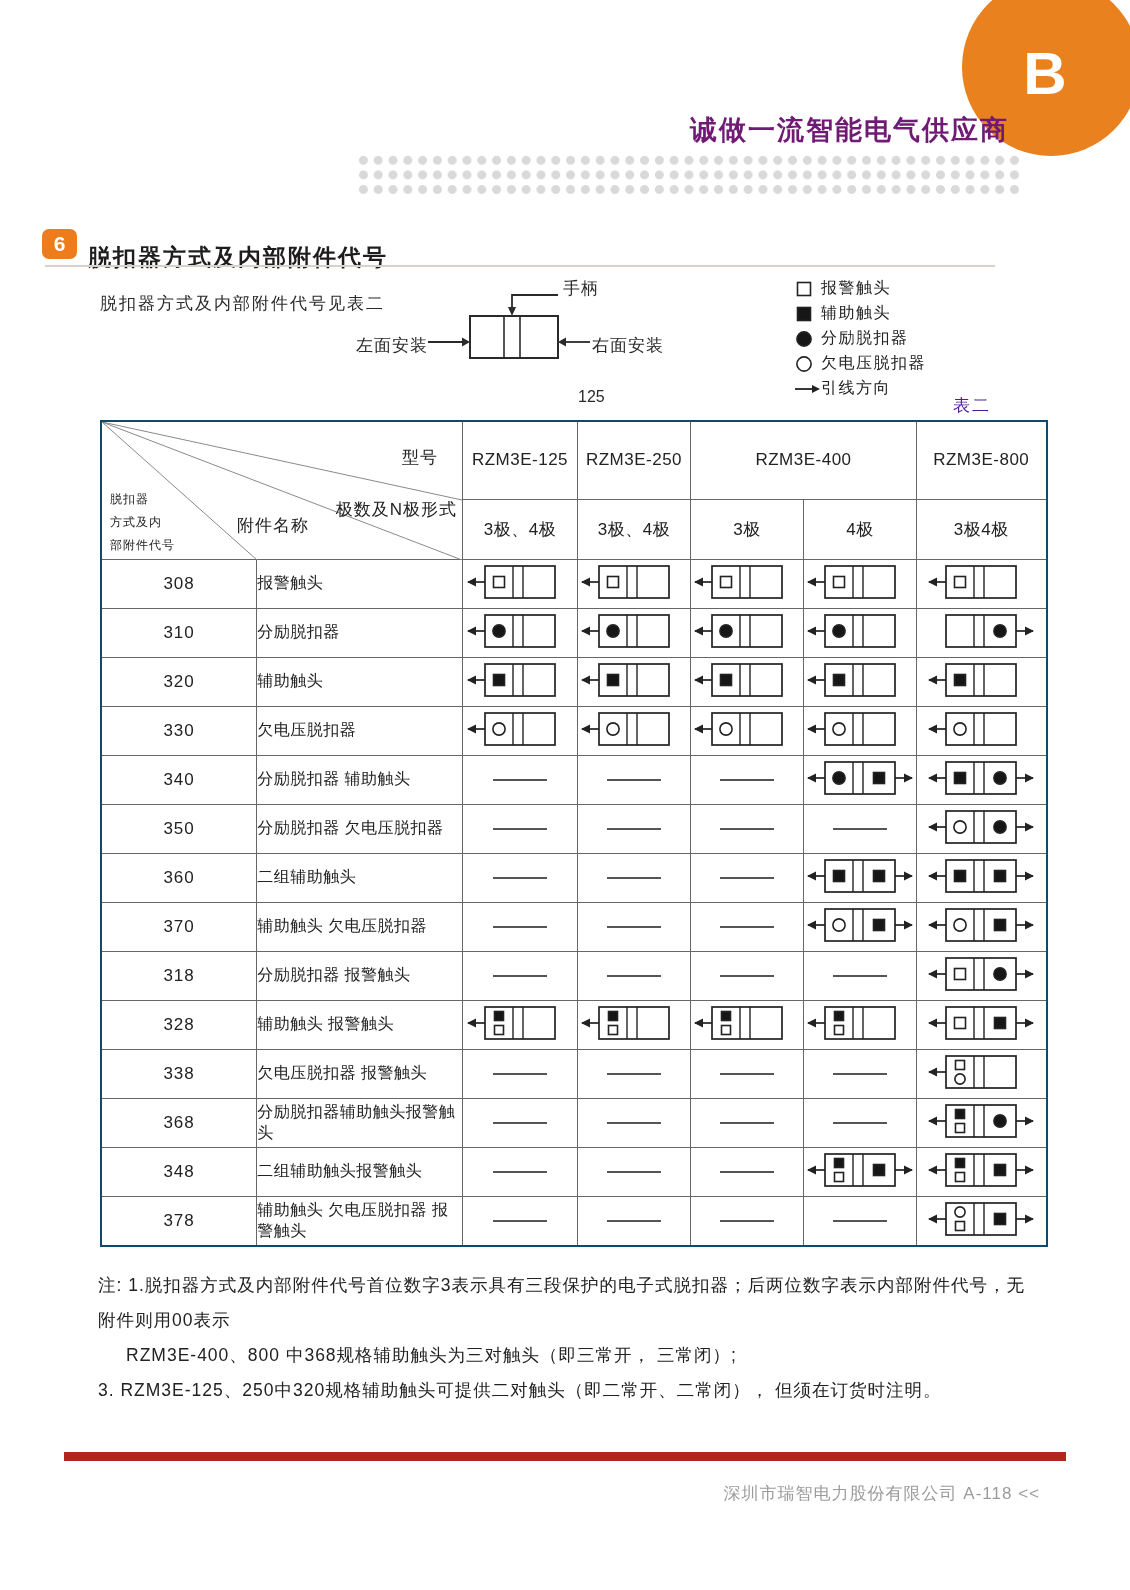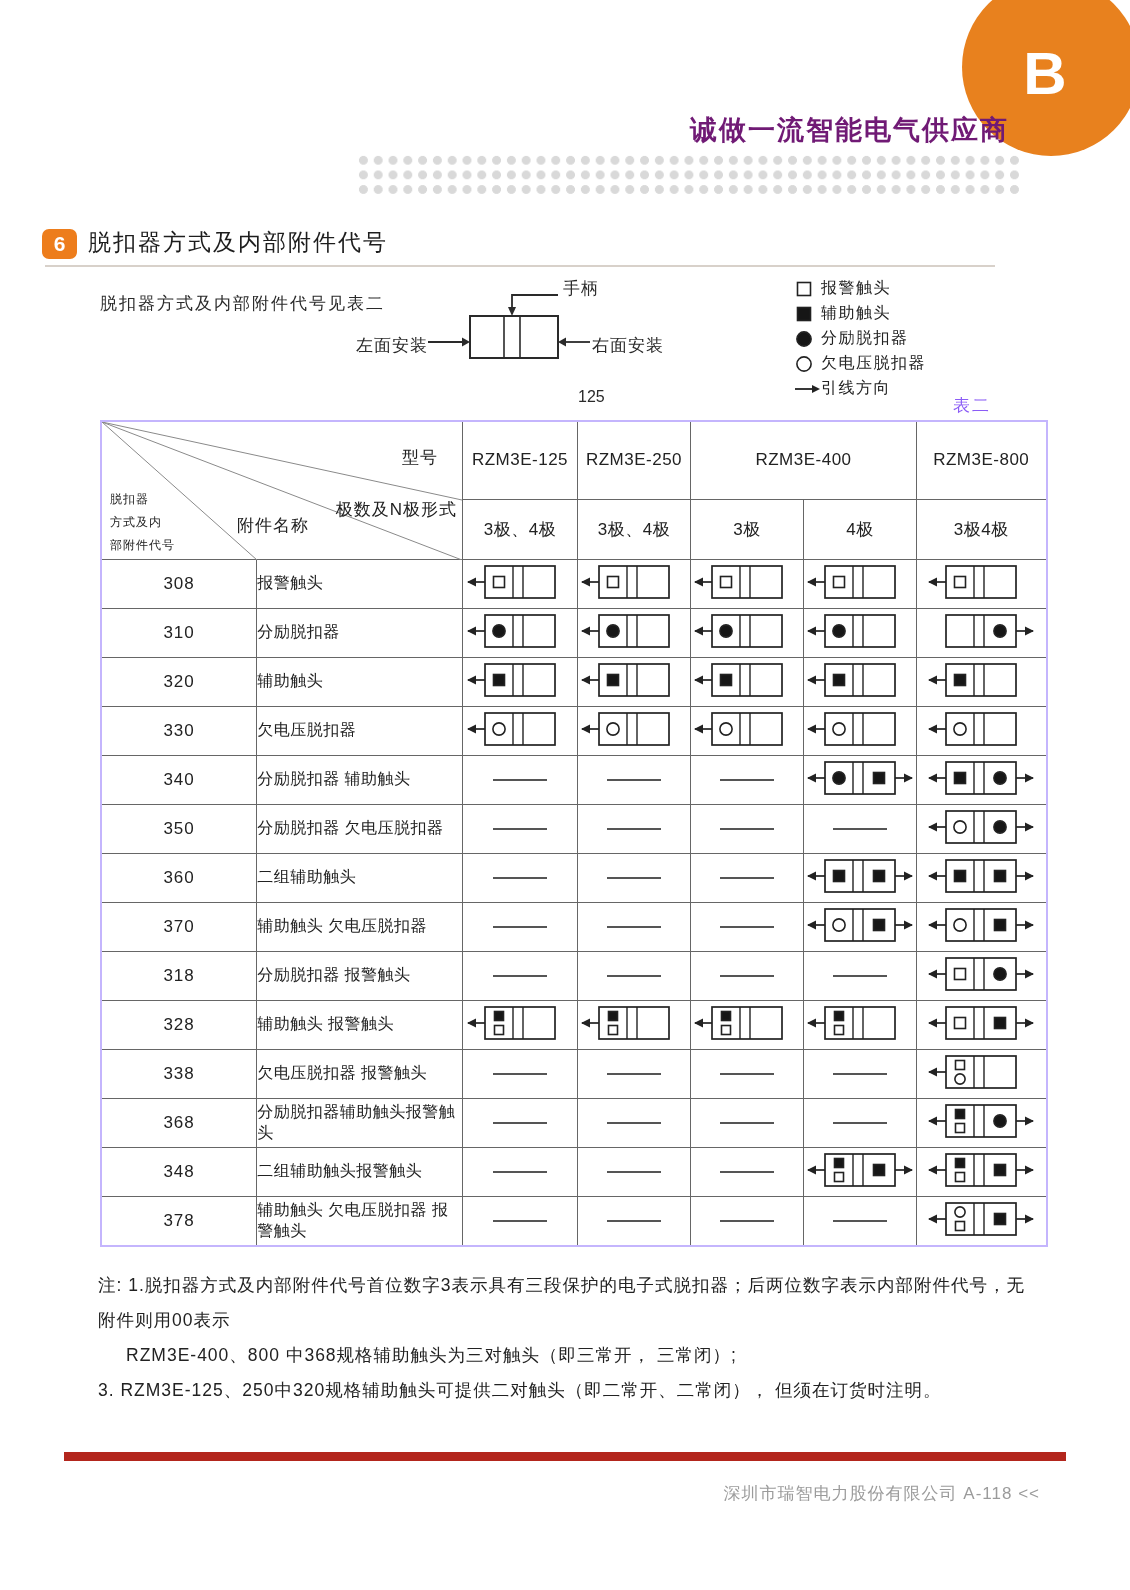--- a/index.html
+++ b/index.html
@@ -14,45 +14,45 @@
   .slogan{position:absolute;left:690px;top:112px;width:360px;font-size:27px;font-weight:bold;
         letter-spacing:2px;color:#701a75;}
 
   .dots{position:absolute;left:356px;top:153px;width:668px;height:44px;
         background-image:radial-gradient(circle,#d9d9d9 4.1px,rgba(0,0,0,0) 4.7px);
         background-size:14.8px 14.6px;}
 
   
   .secnum{position:absolute;left:42px;top:229px;width:35px;height:30px;background:#ed7d1c;border-radius:7px;
         color:#fff;font-size:21px;font-weight:bold;display:flex;align-items:center;justify-content:center;}
-  .sectitle{position:absolute;left:88px;top:227px;font-size:23px;font-weight:normal;letter-spacing:2px;color:#1d1d1d;}
+  .sectitle{position:absolute;left:88px;top:242px;font-size:23px;font-weight:bold;letter-spacing:2px;color:#1d1d1d;}
   .secline{position:absolute;left:45px;top:265px;width:950px;height:2px;background:#d8d1ca;}
 
   .intro{position:absolute;left:100px;top:292px;font-size:17px;letter-spacing:2px;color:#2a2a2a;font-weight:500;}
 
   
   .instsvg{position:absolute;left:350px;top:275px;}
   .lbl{position:absolute;font-size:17px;letter-spacing:1px;color:#2a2a2a;}
   .lbl-handle{left:563px;top:277px;text-align:center;}
   .lbl-left{left:356px;top:334px;}
   .lbl-right{left:592px;top:334px;}
   .lbl-size{left:578px;top:388px;font-size:16px;letter-spacing:0;}
 
   
   .legend{position:absolute;left:795px;top:276px;}
   .lg-item{display:flex;align-items:center;height:25px;}
   .lg-sym{width:26px;display:flex;align-items:center;}
   .lg-label{font-size:16px;letter-spacing:1.5px;color:#222;}
 
-  .tbl-caption{position:absolute;left:953px;top:394px;font-size:17px;letter-spacing:2px;color:#8b5cf6;}
+  .tbl-caption{position:absolute;left:953px;top:394px;font-size:17px;letter-spacing:2px;color:#4c1d95;}
 
   
   table.main{position:absolute;left:100px;top:420px;border-collapse:collapse;table-layout:fixed;}
   table.main th,table.main td{border:1px solid #666;padding:0;font-weight:normal;}
-  table.main{border:2px solid #c4b5fd;}
+  table.main{border:2px solid #0c4a6e;}
   th.corner{position:relative;width:360px;}
   .corner-label{position:absolute;font-size:17px;color:#222;letter-spacing:1px;white-space:nowrap;}
   .cl-model{left:300px;top:24px;}
   .cl-poles{right:5px;top:76px;margin-left:44px;}
   .cl-acc{left:135px;top:92px;}
   .cl-code{left:8px;top:66px;font-size:12px;line-height:23px;text-align:left;}
   th.model,th.pole{font-size:17px;color:#222;text-align:center;letter-spacing:0.5px;}
   td.code{font-size:17px;text-align:center;color:#222;letter-spacing:1px;}
   td.name{font-size:16px;text-align:left;padding-left:16px;color:#222;letter-spacing:0.5px;}
   td.diagcell{text-align:center;vertical-align:middle;}

